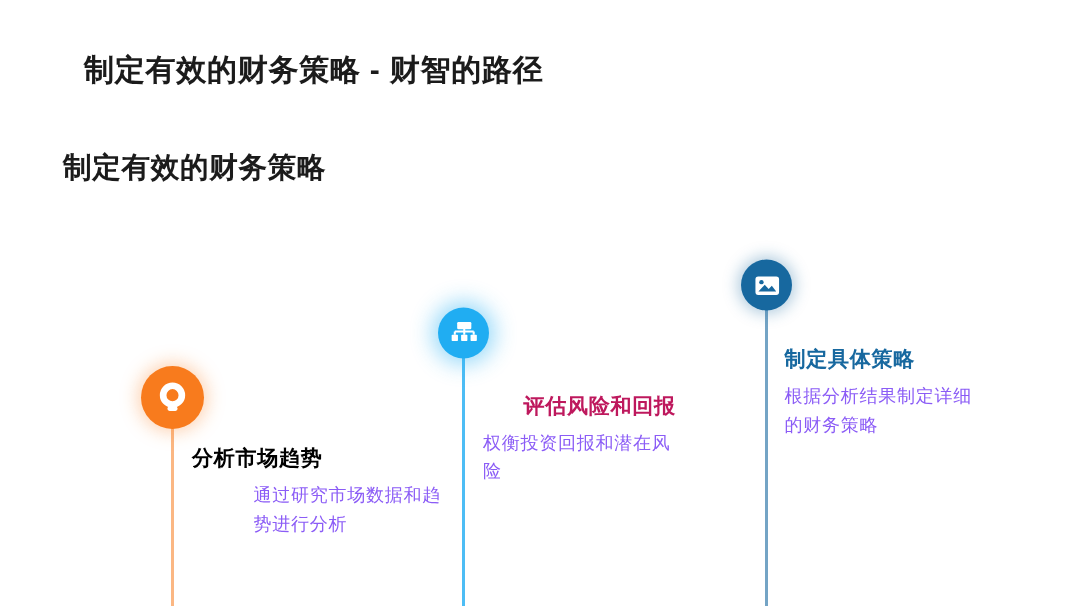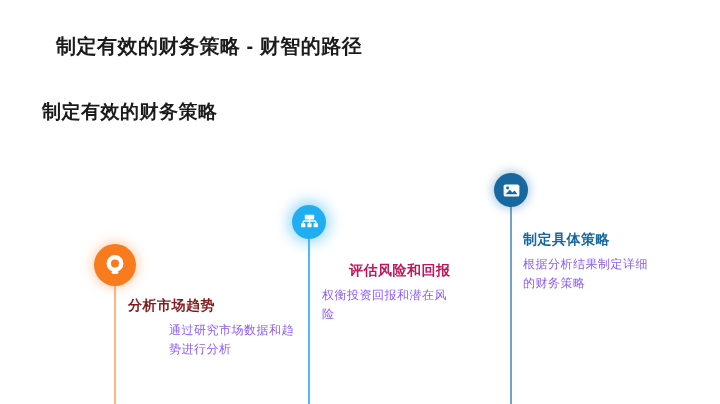--- a/index.html
+++ b/index.html
@@ -61,21 +61,21 @@
     letter-spacing: 0.5px;
     color: #8b5cf6;
   }
 
   
   .step-1 .circle  { left: 94px;  top: 244px; width: 42px; height: 42px;
                      background: #F87B1D;
                      box-shadow: 0 0 12px 2px rgba(248,123,29,0.35); }
   .step-1 .vline   { left: 114px; top: 283px; height: 121px;
                      background: rgba(248,123,29,0.55); }
-  .step-1 .heading { left: 128px; top: 297px; color: #7f1d1d; }
+  .step-1 .heading { left: 128px; top: 297px; color: #000000; }
   .step-1 .desc    { left: 129px; top: 321px; margin-left: 40px; }
 
   
   .step-2 .circle  { left: 292px; top: 205px; width: 34px; height: 34px;
                      background: #20ADF2;
                      box-shadow: 0 0 14px 4px rgba(32,173,242,0.45); }
   .step-2 .vline   { left: 308px; top: 236px; height: 168px;
                      background: rgba(32,173,242,0.8); }
   .step-2 .heading { left: 322px; top: 262px; color: #be185d; margin-left: 27px; }
   .step-2 .desc    { left: 322px; top: 286px; }

